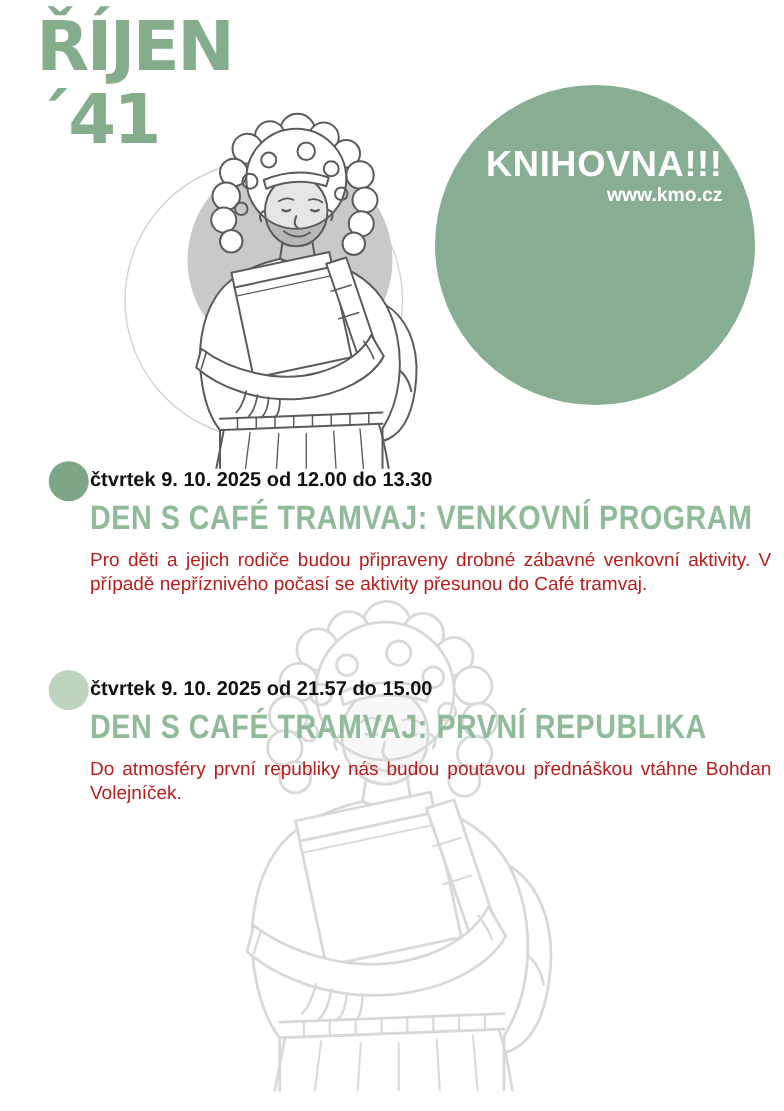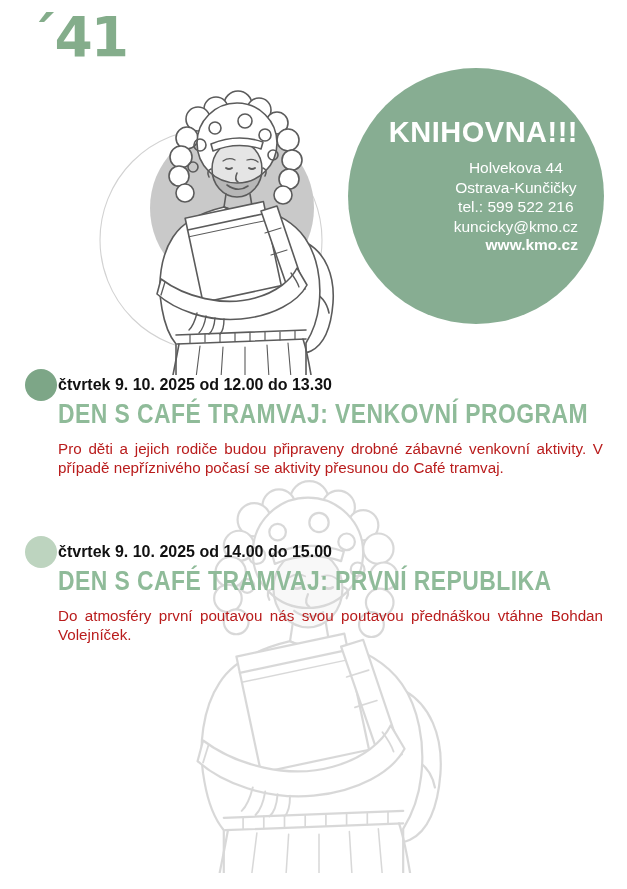--- a/index.html
+++ b/index.html
@@ -22,30 +22,30 @@
     position:absolute;left:29px;top:8px;
     font-family:"DejaVu Sans",sans-serif;font-weight:bold;
     font-size:55px;line-height:58px;letter-spacing:-2px;
     color:var(--accent-green);
   }
   
   .badge{
     position:absolute;left:348px;top:68px;width:256px;height:256px;
     border-radius:50%;background:var(--badge-green);color:#fff;
     display:flex;flex-direction:column;align-items:flex-end;
-    padding:48px 26px 0 0;text-align:center;
+    padding:48px 26px 0 0;text-align:right;
   }
   .badge-title{font-size:29px;font-weight:bold;letter-spacing:.5px;line-height:32px;}
   .badge-lines{margin-top:10px;font-size:15.5px;line-height:19.5px;font-weight:normal;}
   .badge-web{margin-top:0;font-size:15.5px;font-weight:bold;}
   
   .illu-top{position:absolute;left:95px;top:83px;width:250px;height:292px;color:#5b5b5b;}
   .illu-bottom{position:absolute;left:112px;top:470px;width:345px;height:403px;color:#777;opacity:.28;}
   
-  .event{position:absolute;left:25px;width:576px;}
+  .event{position:absolute;left:39px;width:576px;}
   .event-1{top:367px;}
   .event-2{top:534px;}
   .bullet{
     position:absolute;left:0;top:2px;width:32px;height:32px;border-radius:50%;
     display:block;
   }
   .event-1 .bullet{background:var(--bullet1-green);}
   .event-2 .bullet{background:var(--bullet2-green);}
   .event-content{padding-left:33px;}
   .event-date{
@@ -62,20 +62,21 @@
     margin-top:9px;width:545px;font-size:15.2px;line-height:19px;
     text-align:justify;color:#b91c1c;
   }
 </style>
 </head>
 <body>
 
 <div class="flyer">
 
   <div class="month-title">
+    <div>ŘÍJEN</div>
     <div>´41</div>
   </div>
 
   <svg class="illu-top" viewBox="0 0 250 292" aria-hidden="true">
     <circle cx="116" cy="157" r="111" fill="none" stroke="#d2d2d2" stroke-width="1.1"></circle>
     <circle cx="137" cy="125" r="82" fill="var(--illustration-gray)"></circle>
     <g id="student-figure" stroke="currentColor" stroke-width="1.6" fill="none" stroke-linecap="round" stroke-linejoin="round">
 
       <g>
         <circle cx="143" cy="22" r="14" fill="#fff"></circle>
@@ -146,44 +147,38 @@
       <g>
         <path d="M66,196 C90,214 128,224 160,215 C182,209 196,197 202,185 L212,202 C203,219 178,233 146,236 C112,239 80,227 62,211 Z" fill="#fff"></path>
         <path d="M70,199 L66,212 M196,190 q6,8 8,14" stroke-width="1.3"></path>
         <path d="M102,230 q-3,12 -8,17 M111,233 q-2,12 -7,17 M120,235 q-1,12 -6,16 M129,236 q0,11 -4,15" stroke-width="1.4"></path>
       </g>
     </g>
   </svg>
 
   <div class="badge">
     <div class="badge-title">KNIHOVNA!!!</div>
-    <div class="badge-lines">
-      <div>Holvekova 44</div>
-      <div>Ostrava-Kunčičky</div>
-      <div>tel.: 599 522 216</div>
-      <div>kuncicky@kmo.cz</div>
-    </div>
     <div class="badge-web">www.kmo.cz</div>
   </div>
 
   <svg class="illu-bottom" viewBox="0 0 250 292" aria-hidden="true">
     <use href="#student-figure"></use>
   </svg>
 
   <section class="event event-1">
     <span class="bullet"></span>
     <div class="event-content">
       <div class="event-date">čtvrtek 9. 10. 2025 od 12.00 do 13.30</div>
       <h2 class="event-title">DEN S CAFÉ TRAMVAJ: VENKOVNÍ PROGRAM</h2>
       <p class="event-desc">Pro děti a jejich rodiče budou připraveny drobné zábavné venkovní aktivity. V případě nepříznivého počasí se aktivity přesunou do Café tramvaj.</p>
     </div>
   </section>
 
   <section class="event event-2">
     <span class="bullet"></span>
     <div class="event-content">
-      <div class="event-date">čtvrtek 9. 10. 2025 od 14.00 do 15.00</div>
+      <div class="event-date">čtvrtek 9. 10. 2025 od 21.57 do 15.00</div>
       <h2 class="event-title">DEN S CAFÉ TRAMVAJ: PRVNÍ REPUBLIKA</h2>
-      <p class="event-desc">Do atmosféry první poutavou nás svou poutavou přednáškou vtáhne Bohdan Volejníček.</p>
+      <p class="event-desc">Do atmosféry první republiky nás budou poutavou přednáškou vtáhne Bohdan Volejníček.</p>
     </div>
   </section>
 
 </div>
 
 </body></html>

